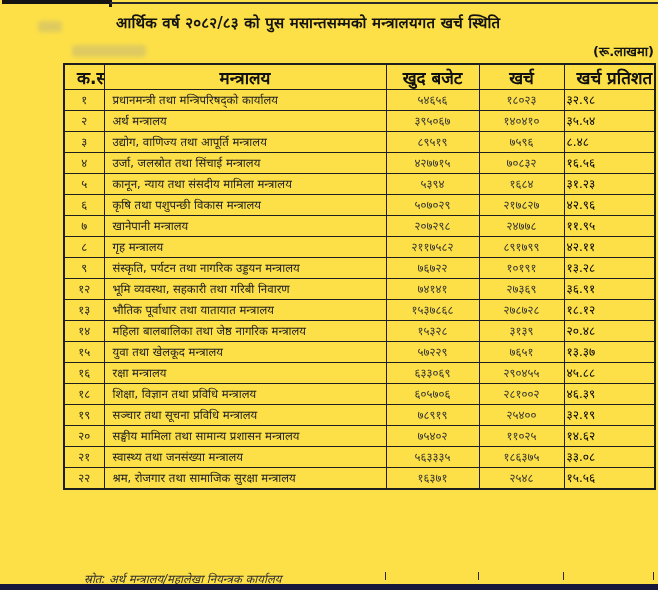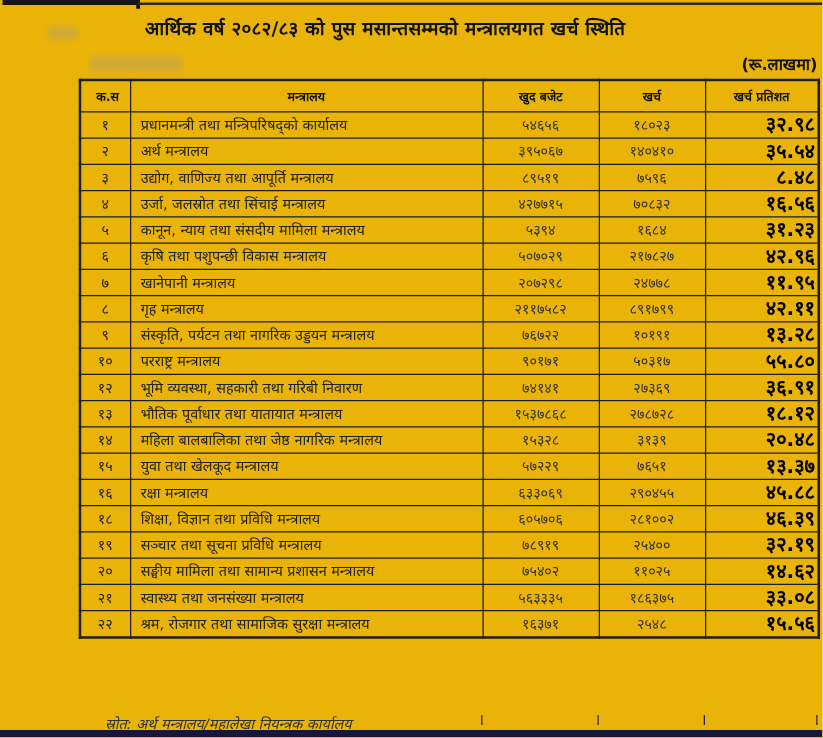--- a/index.html
+++ b/index.html
@@ -1,18 +1,18 @@
 <!DOCTYPE html>
 <html><head>
 <meta charset="utf-8">
 <style>
   html,body { margin:0; padding:0; }
   .page {
     position:relative; width:658px; height:590px;
-    background:#eab308; overflow:hidden;
+    background:#fde047; overflow:hidden;
     font-family:"DejaVu Sans", sans-serif;
     color:#1c1c1c;
   }
   
   .top-rule-thick { position:absolute; left:2px; top:0; width:108px; height:4px; background:#141414; }
   .top-rule-thin  { position:absolute; left:110px; top:2px; width:548px; height:2px; background:#2a2a2a; }
   .top-notch      { position:absolute; left:109px; top:0; width:3px; height:7px; background:#141414; }
 
   
   .smudge { position:absolute; background:#9a9a9a; opacity:.30; filter:blur(2px); border-radius:3px; }
@@ -25,26 +25,26 @@
             white-space:nowrap; }
   .unit-note { position:absolute; right:4px; top:42px; font-size:13px; font-weight:bold; color:#131313;
             white-space:nowrap; }
 
   table.budget-table {
     position:absolute; left:63px; top:63px; width:591px;
     border-collapse:collapse; table-layout:fixed;
     border:2px solid #1e1e1e;
   }
   .budget-table th, .budget-table td { border:1px solid #1e1e1e; overflow:hidden; white-space:nowrap; }
-  .budget-table thead th { height:24px; font-size:10px; font-weight:bold; text-align:center; color:#111; padding:0 12px; }
+  .budget-table thead th { height:24px; font-size:17px; font-weight:bold; text-align:center; color:#111; padding:0 12px; }
   .budget-table tbody td { height:20px; font-size:11.5px; line-height:20px; padding:0 2px; color:#222; }
   .budget-table td.c0 { text-align:center; }
   .budget-table td.c1 { text-align:left; padding-left:8px; }
   .budget-table td.c2, .budget-table td.c3 { text-align:center; color:#333; }
-  .budget-table td.c4 { text-align:right; font-weight:bold; color:#000; font-size:16px; }
+  .budget-table td.c4 { text-align:left; font-weight:normal; color:#000; font-size:12px; }
 
   
   .stub { position:absolute; top:572px; height:8px; width:1px; background:#2a2a2a; }
   .stub-1 { left:385px; } .stub-2 { left:478px; } .stub-3 { left:563px; } .stub-4 { left:653px; }
 
   .source-line { position:absolute; left:84px; top:571px; font-size:11.5px; font-style:italic;
                  color:#303030; white-space:nowrap; }
 
   .bottom-bar { position:absolute; left:0; bottom:0; width:658px; height:6px; background:#17173c; }
 </style>
@@ -138,27 +138,20 @@
           <td class="c4">४२.११</td>
         </tr>
         <tr>
           <td class="c0">९</td>
           <td class="c1">संस्कृति, पर्यटन तथा नागरिक उड्डयन मन्त्रालय</td>
           <td class="c2">७६७२२</td>
           <td class="c3">१०१९१</td>
           <td class="c4">१३.२८</td>
         </tr>
         <tr>
-          <td class="c0">१०</td>
-          <td class="c1">परराष्ट्र मन्त्रालय</td>
-          <td class="c2">९०१७१</td>
-          <td class="c3">५०३१७</td>
-          <td class="c4">५५.८०</td>
-        </tr>
-        <tr>
           <td class="c0">१२</td>
           <td class="c1">भूमि व्यवस्था, सहकारी तथा गरिबी निवारण</td>
           <td class="c2">७४१४१</td>
           <td class="c3">२७३६९</td>
           <td class="c4">३६.९१</td>
         </tr>
         <tr>
           <td class="c0">१३</td>
           <td class="c1">भौतिक पूर्वाधार तथा यातायात मन्त्रालय</td>
           <td class="c2">१५३७८६८</td>

